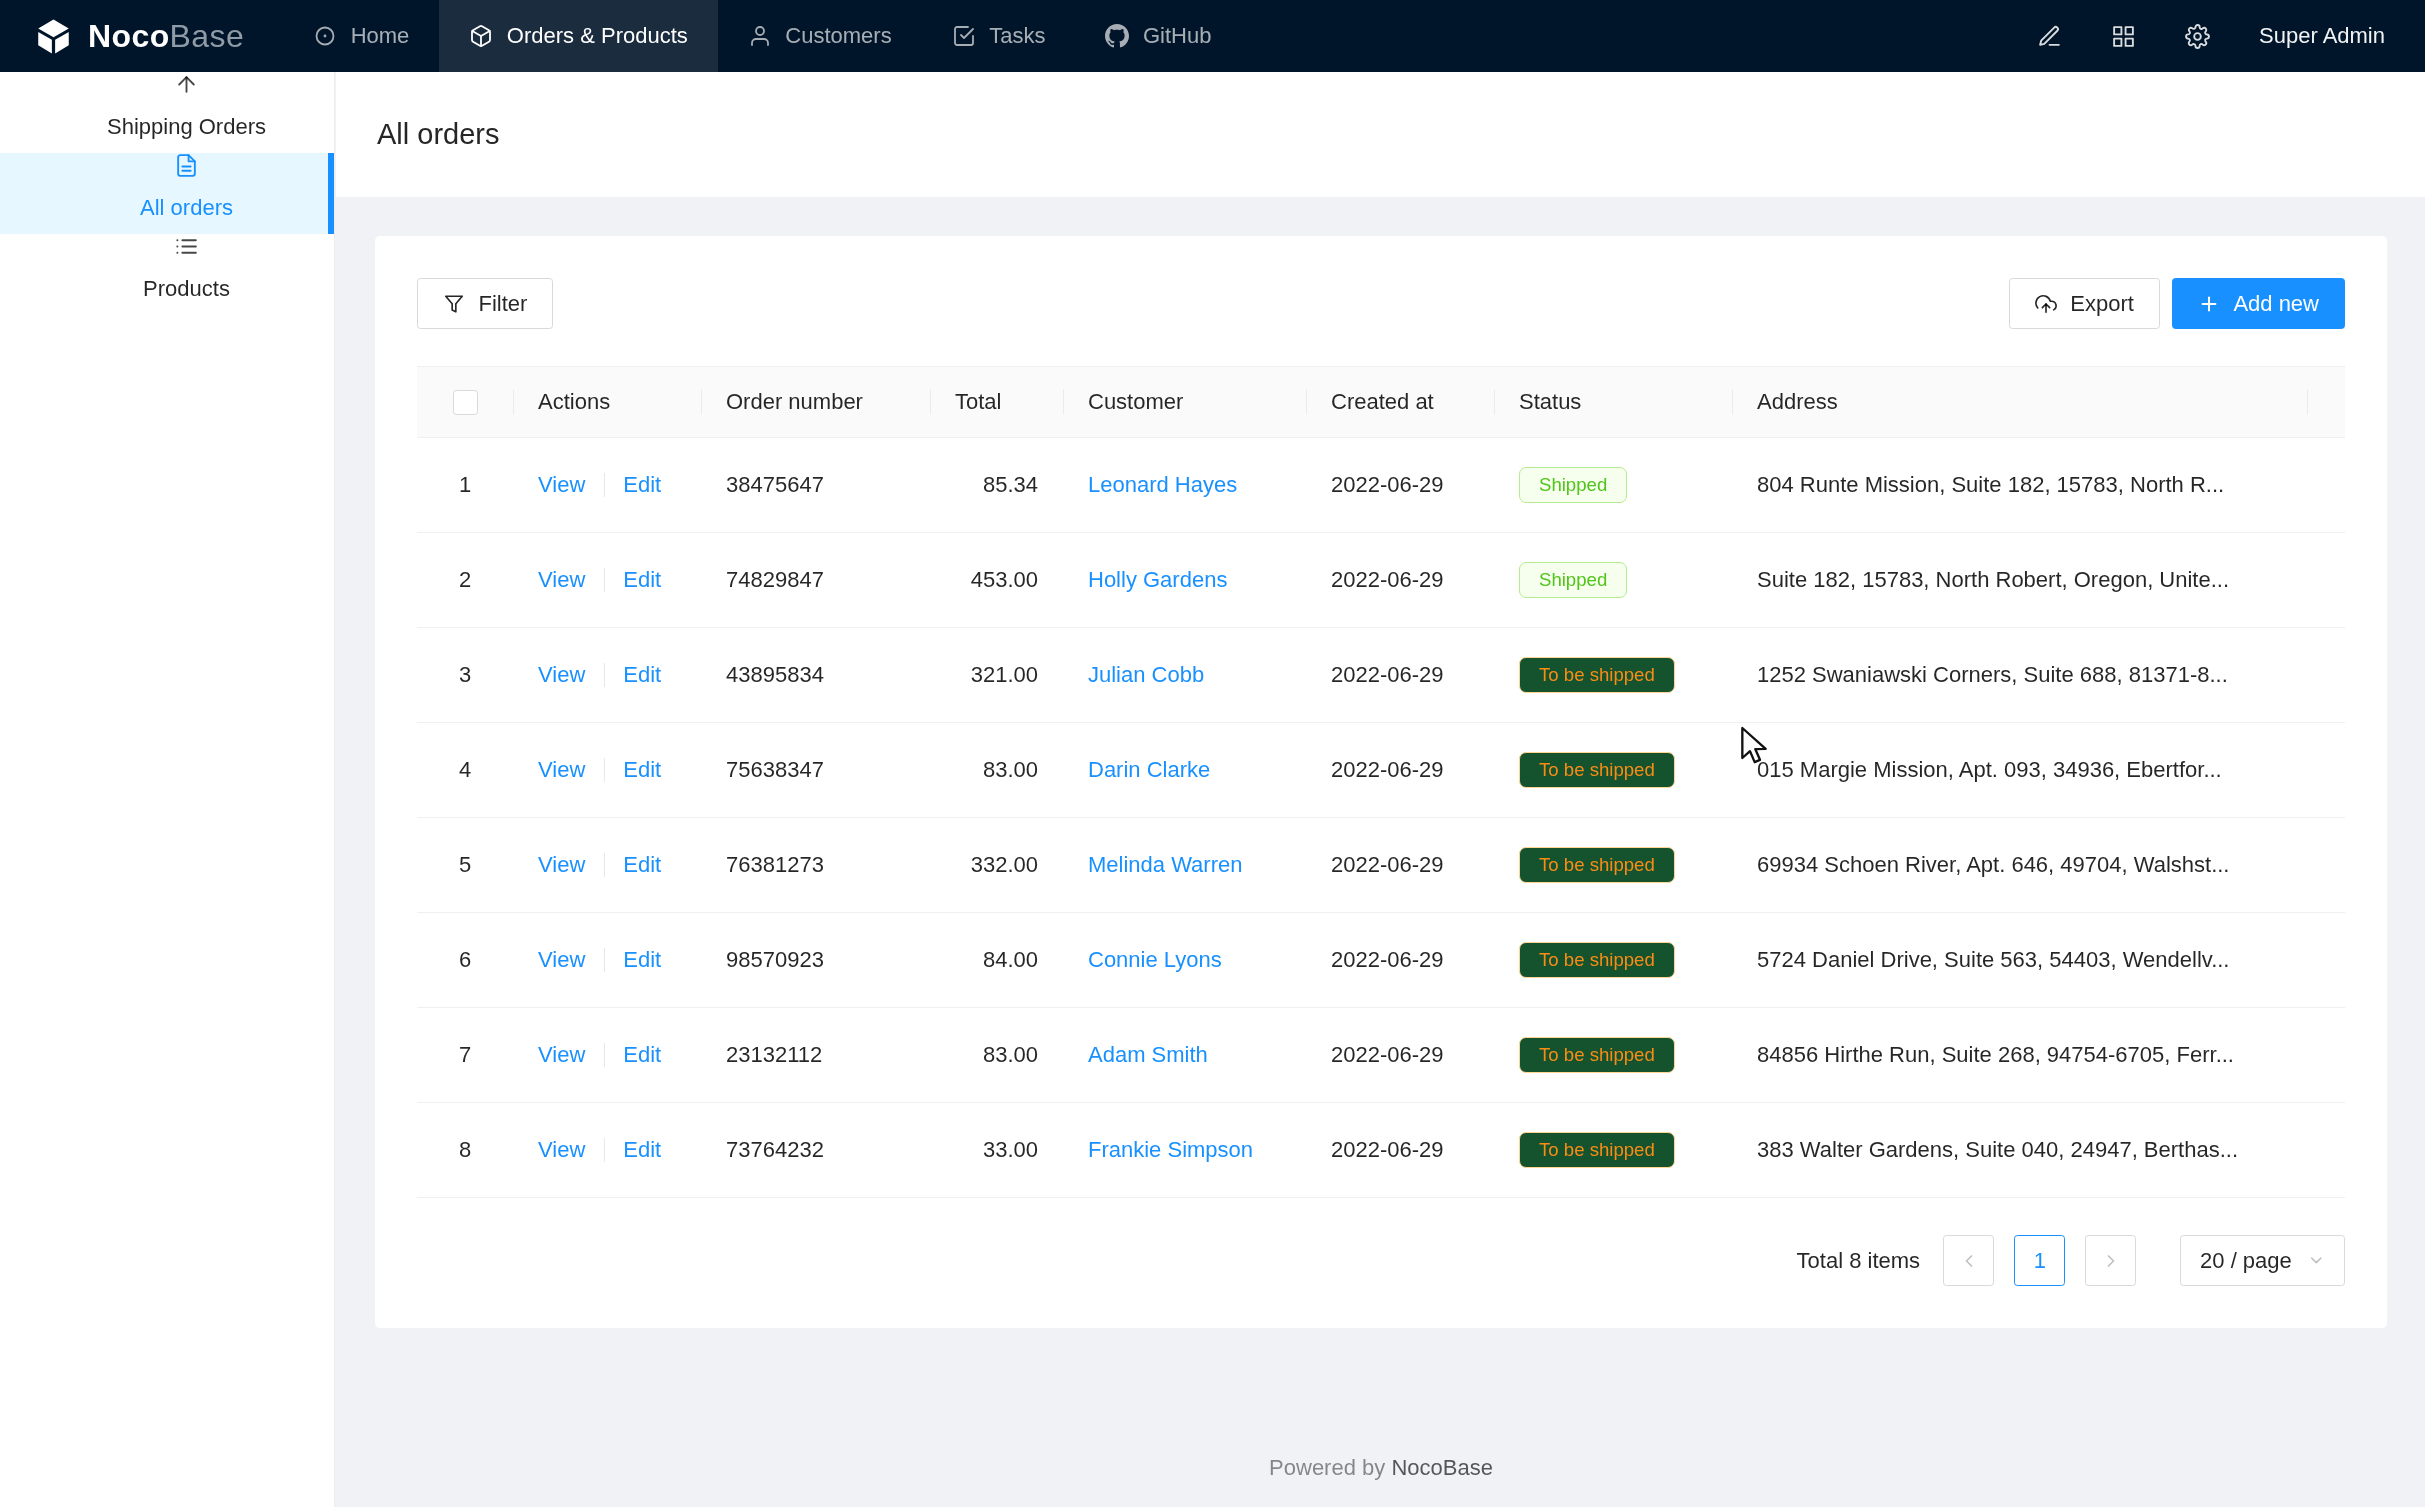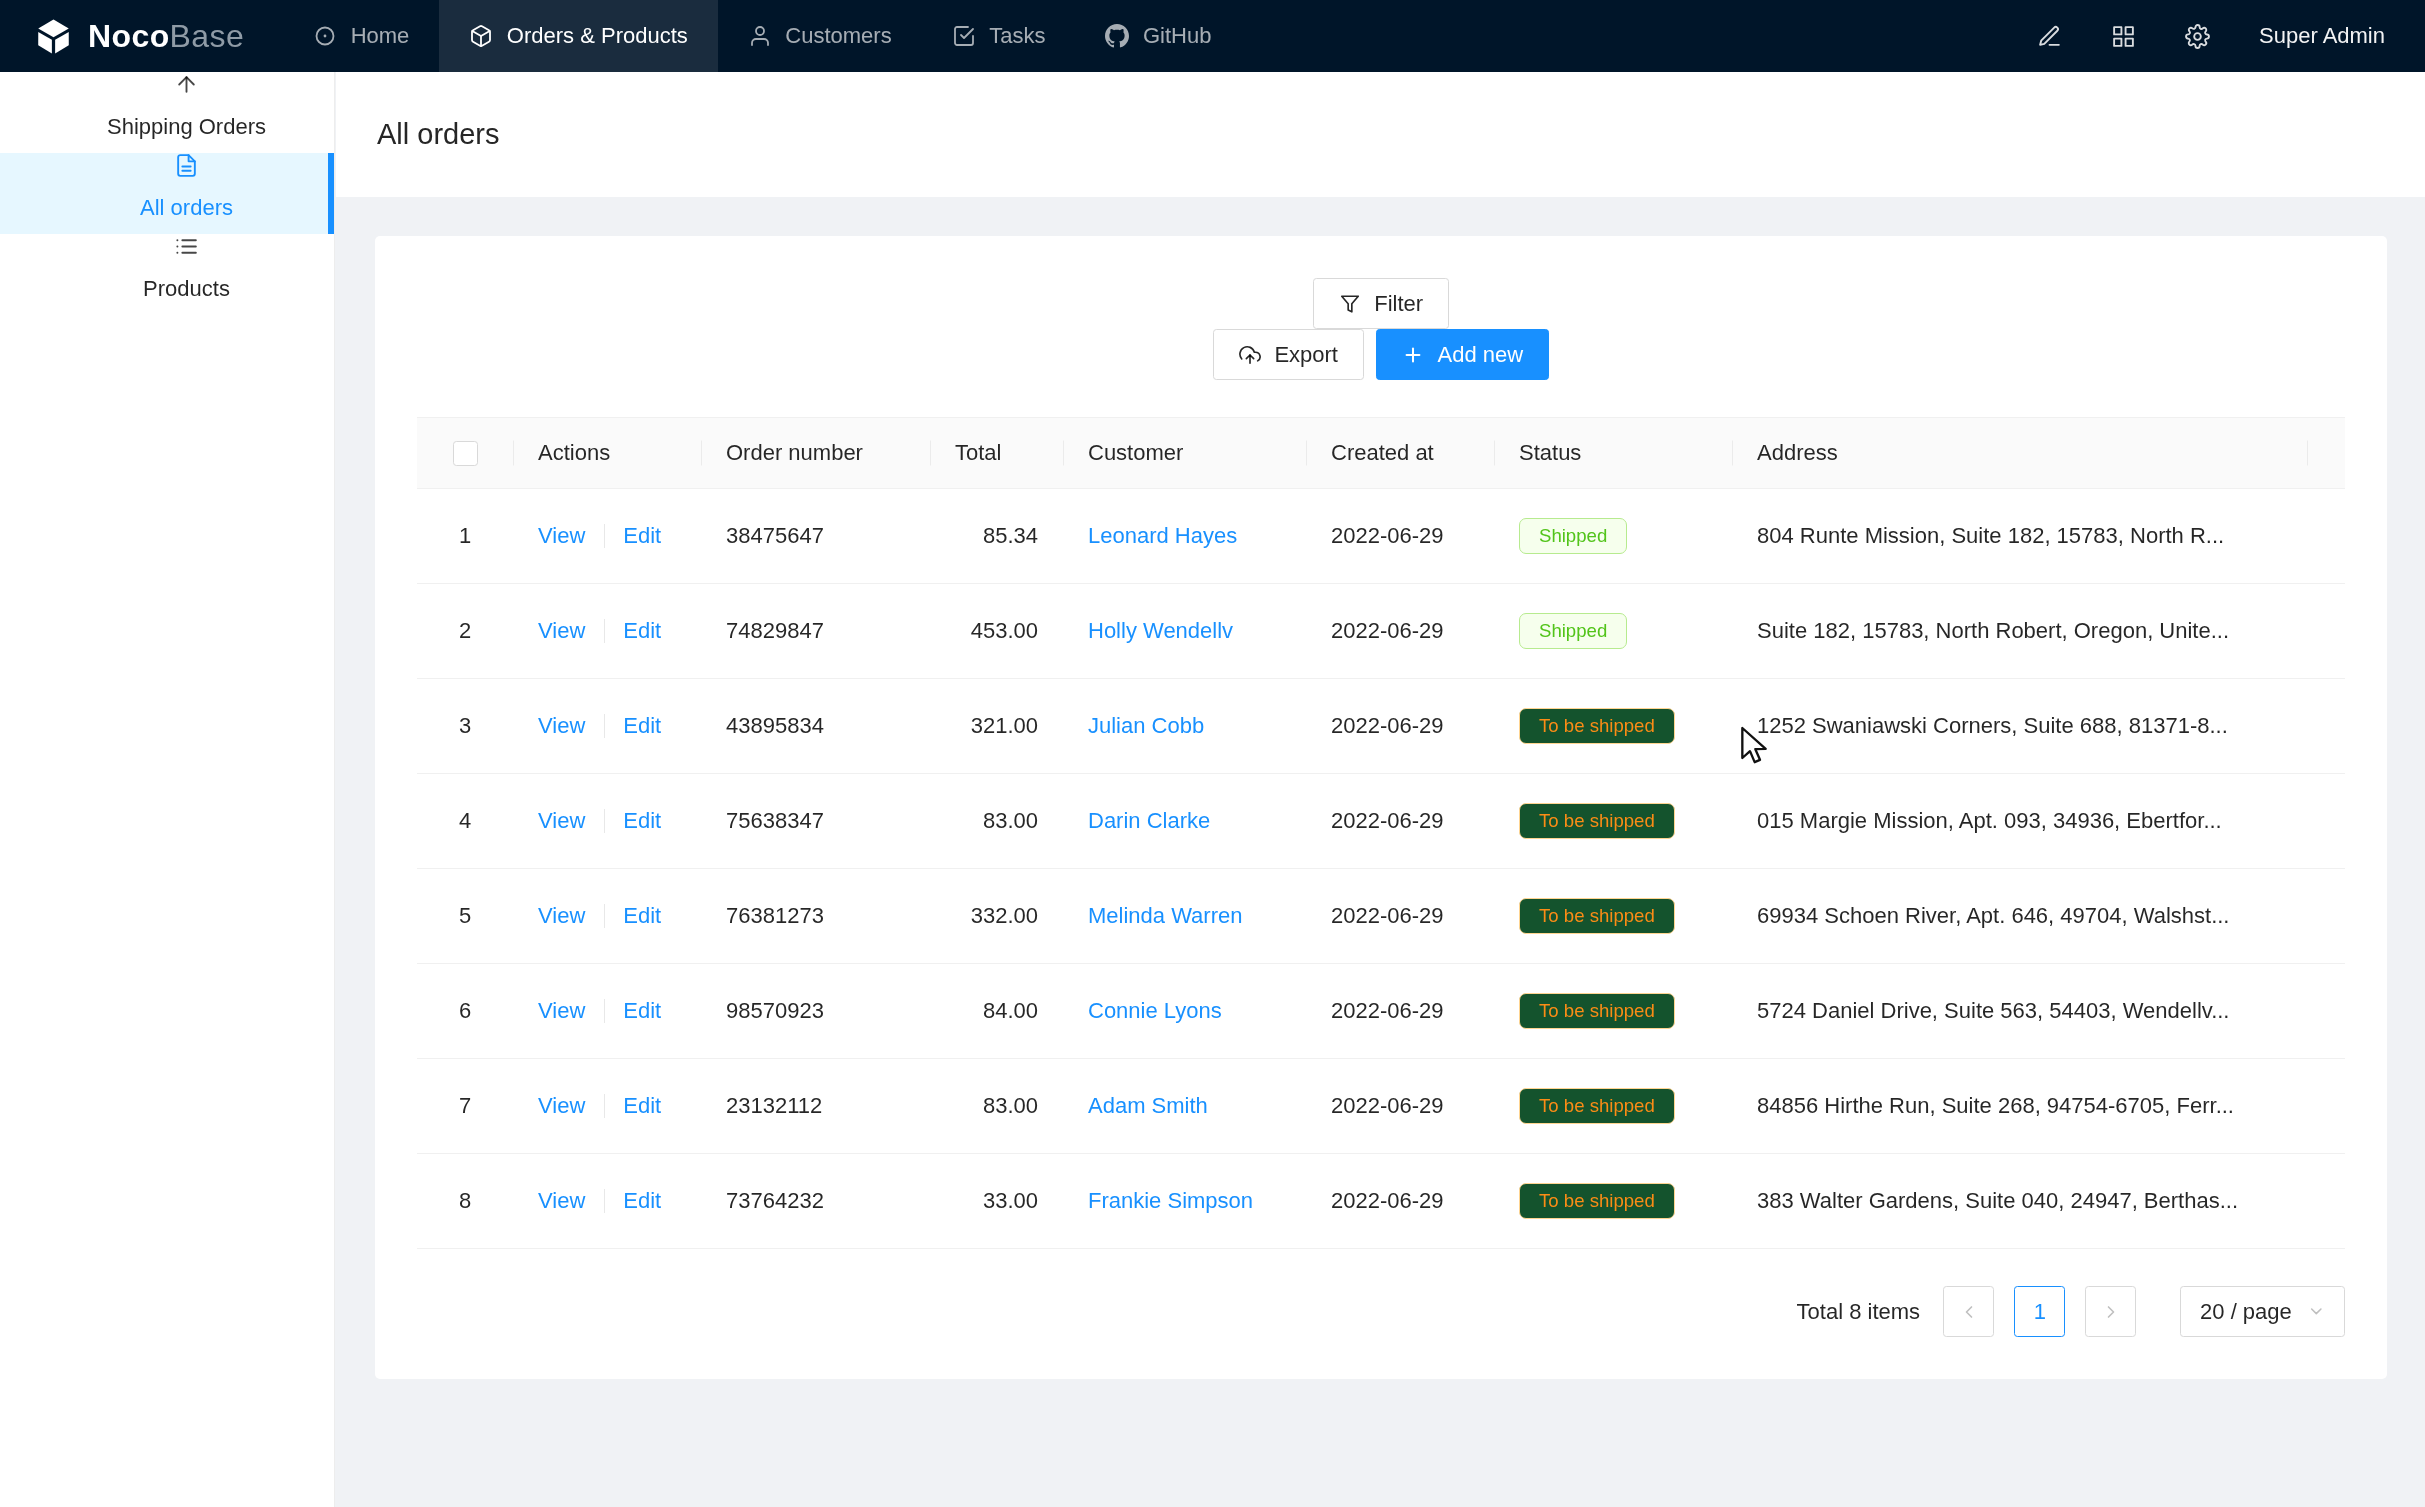--- a/index.html
+++ b/index.html
@@ -47,21 +47,21 @@
   .side-item.active::after { content: ""; position: absolute; right: 0; top: 0; bottom: 0; width: 6px; background: #1890ff; }
 
   
   .main { position: absolute; top: 72px; left: 336px; right: 0; bottom: 0; display: flex; flex-direction: column; overflow: hidden; }
   .page-header { background: #fff; min-height: 125px; display: flex; align-items: center; padding: 0 41px; }
   .page-title { font-size: 29px; font-weight: 500; color: #262626; }
   .content { flex: 1; padding: 39px 39px 0; overflow: hidden; }
   .card { background: #fff; border-radius: 5px; padding: 42px; }
 
   
-  .toolbar { display: flex; justify-content: space-between; align-items: center; margin-bottom: 37px; flex-direction: column; }
+  .toolbar { display: flex; justify-content: space-between; align-items: center; margin-bottom: 37px; }
   .toolbar-right { display: flex; gap: 12px; }
   .btn {
     display: inline-flex; align-items: center; gap: 13.5px; height: 51px; padding: 0 25px;
     background: #fff; border: 0.8px solid #d9d9d9; border-radius: 3.4px;
     font-size: 22px; color: rgba(0,0,0,0.85); cursor: pointer; font-family: inherit; white-space: nowrap;
   }
   .btn-primary { background: #1890ff; border-color: #1890ff; color: #fff; }
 
   
   .orders-table { width: 100%; border-collapse: collapse; table-layout: fixed; }
@@ -307,21 +307,21 @@
     <td>2022-06-29</td>
     <td><span class="tag tag-green">Shipped</span></td>
     <td>804 Runte Mission, Suite 182, 15783, North R...</td>
     <td></td>
   </tr>
             <tr>
     <td class="col-index-cell">2</td>
     <td><a class="link">View</a><span class="vdiv"></span><a class="link">Edit</a></td>
     <td>74829847</td>
     <td class="num">453.00</td>
-    <td><a class="link">Holly Wendellv</a></td>
+    <td><a class="link">Holly Gardens</a></td>
     <td>2022-06-29</td>
     <td><span class="tag tag-green">Shipped</span></td>
     <td>Suite 182, 15783, North Robert, Oregon, Unite...</td>
     <td></td>
   </tr>
             <tr>
     <td class="col-index-cell">3</td>
     <td><a class="link">View</a><span class="vdiv"></span><a class="link">Edit</a></td>
     <td>43895834</td>
     <td class="num">321.00</td>

